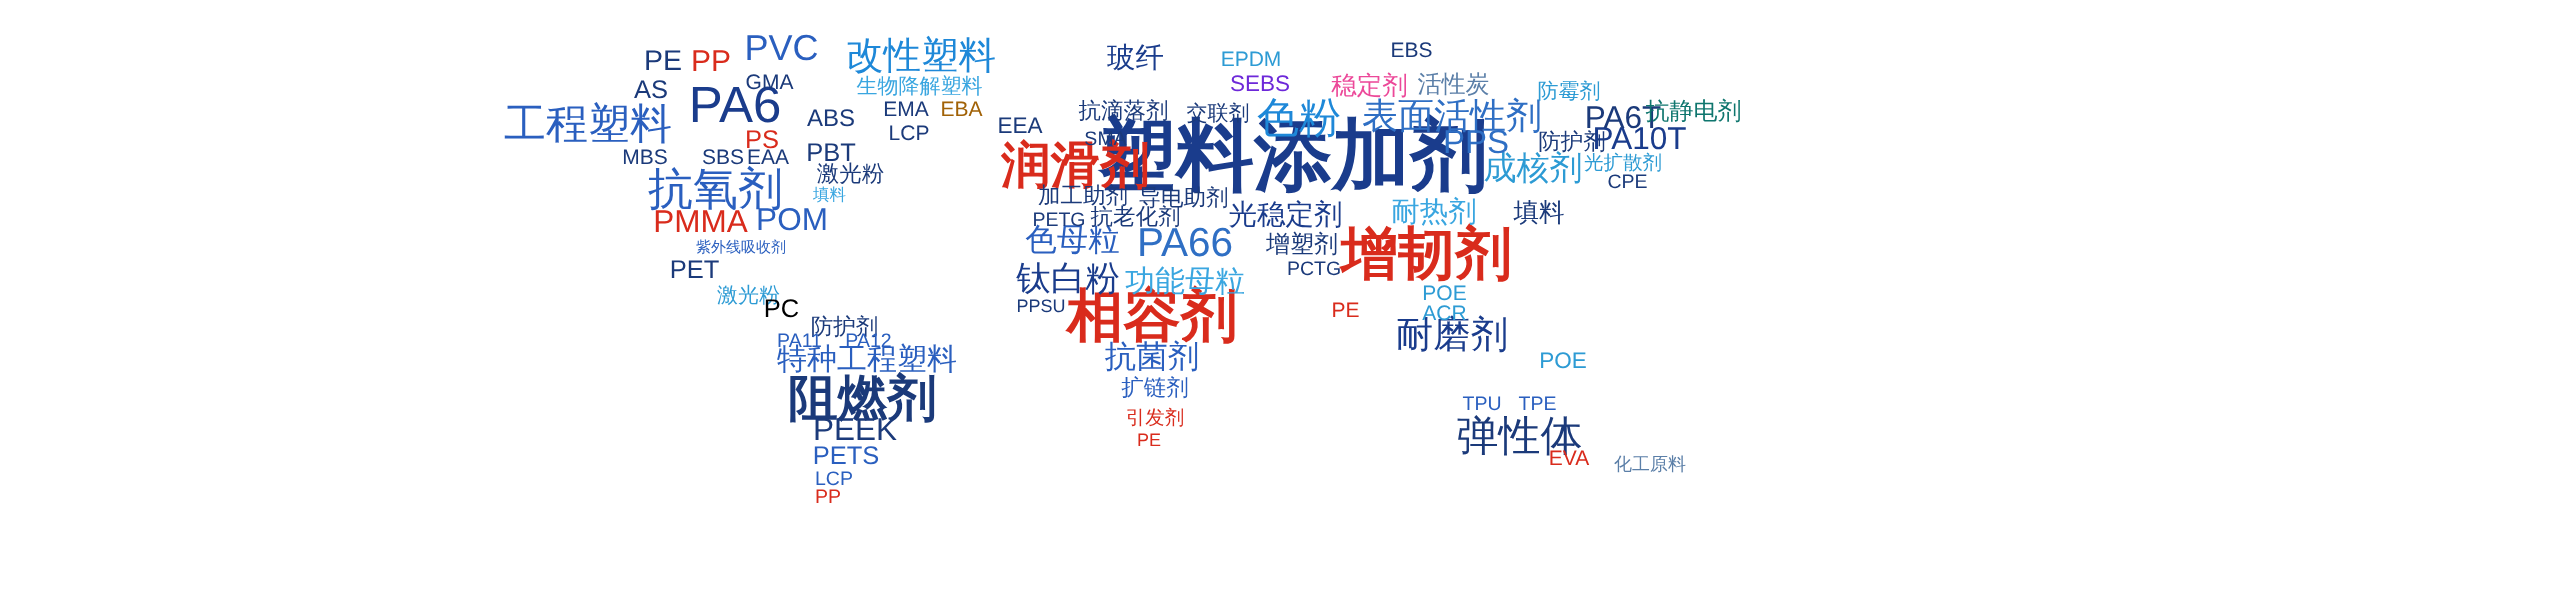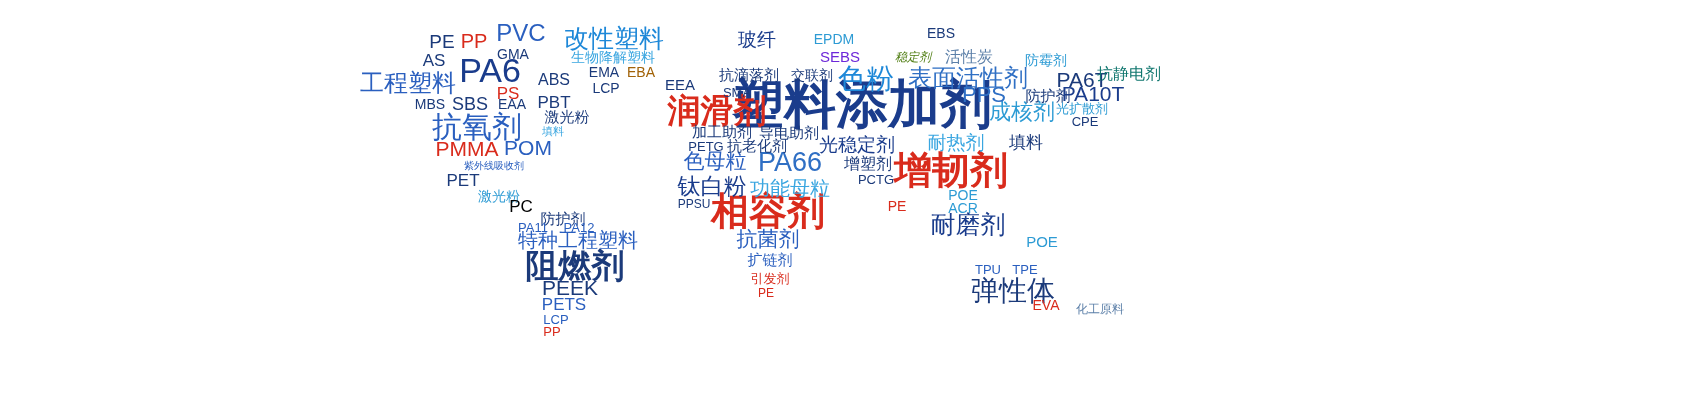--- a/index.html
+++ b/index.html
@@ -31,21 +31,21 @@
 </style>
 </head>
 <body>
 
 <div id="cloud-canvas" style="width: 1707px; height: 400px; background: rgb(255, 255, 255);">
     <span class="word w-bold" title="塑料添加剂" style="left: 862px; top: 104px; font-size: 52px; color: rgb(26, 60, 140);">塑料添加剂</span>
     <span class="word w-bold" title="增韧剂" style="left: 951px; top: 170px; font-size: 38px; color: rgb(217, 43, 28);">增韧剂</span>
     <span class="word w-bold" title="相容剂" style="left: 768px; top: 211px; font-size: 38px; color: rgb(217, 43, 28); text-align: center;">相容剂</span>
     <span class="word w-bold" title="阻燃剂" style="left: 575px; top: 265px; font-size: 33px; color: rgb(27, 58, 122);">阻燃剂</span>
     <span class="word w-bold" title="润滑剂" style="left: 717px; top: 110px; font-size: 33px; color: rgb(217, 43, 28);">润滑剂</span>
-    <span class="word w-norm" title="工程塑料" style="left: 392px; top: 83px; font-size: 24px; color: rgb(42, 95, 191); margin-left: 16px;">工程塑料</span>
+    <span class="word w-norm" title="工程塑料" style="left: 392px; top: 83px; font-size: 28px; color: rgb(42, 95, 191);">工程塑料</span>
     <span class="word w-norm" title="抗氧剂" style="left: 477px; top: 127px; font-size: 30px; color: rgb(42, 95, 191);">抗氧剂</span>
     <span class="word w-norm" title="PA6" style="left: 490px; top: 70px; font-size: 34px; color: rgb(26, 60, 140);">PA6</span>
     <span class="word w-norm" title="色粉" style="left: 866px; top: 79px; font-size: 28px; color: rgb(30, 136, 216);">色粉</span>
     <span class="word w-norm" title="表面活性剂" style="left: 968px; top: 78px; font-size: 24px; color: rgb(47, 111, 196);">表面活性剂</span>
     <span class="word w-norm" title="光稳定剂" style="left: 857px; top: 144px; font-size: 19px; color: rgb(26, 60, 140);">光稳定剂</span>
     <span class="word w-norm" title="弹性体" style="left: 1013px; top: 291px; font-size: 28px; color: rgb(27, 58, 122);">弹性体</span>
     <span class="word w-norm" title="PA66" style="left: 790px; top: 162px; font-size: 27px; color: rgb(47, 111, 196); text-align: center;">PA66</span>
     <span class="word w-norm" title="改性塑料" style="left: 614px; top: 38px; font-size: 25px; color: rgb(30, 136, 216);">改性塑料</span>
     <span class="word w-norm" title="耐磨剂" style="left: 968px; top: 224px; font-size: 25px; color: rgb(26, 60, 140);">耐磨剂</span>
     <span class="word w-norm" title="钛白粉" style="left: 712px; top: 186px; font-size: 23px; color: rgb(26, 60, 140);">钛白粉</span>
@@ -55,21 +55,21 @@
     <span class="word w-norm" title="成核剂" style="left: 1022px; top: 112px; font-size: 22px; color: rgb(45, 155, 212);">成核剂</span>
     <span class="word w-norm" title="PVC" style="left: 521px; top: 33px; font-size: 24px; color: rgb(42, 95, 191);">PVC</span>
     <span class="word w-norm" title="PPS" style="left: 984px; top: 95px; font-size: 22px; color: rgb(47, 111, 196);">PPS</span>
     <span class="word w-norm" title="耐热剂" style="left: 956px; top: 142px; font-size: 19px; color: rgb(58, 166, 224);">耐热剂</span>
     <span class="word w-norm" title="PA10T" style="left: 1093px; top: 93px; font-size: 21px; color: rgb(26, 60, 140);">PA10T</span>
     <span class="word w-norm" title="PA6T" style="left: 1070px; top: 79px; font-size: 21px; color: rgb(27, 58, 122); margin-left: 12px;">PA6T</span>
     <span class="word w-norm" title="抗菌剂" style="left: 768px; top: 238px; font-size: 21px; color: rgb(42, 95, 191);">抗菌剂</span>
     <span class="word w-norm" title="PEEK" style="left: 570px; top: 287px; font-size: 21px; color: rgb(27, 58, 122);">PEEK</span>
     <span class="word w-norm" title="PMMA" style="left: 467px; top: 148px; font-size: 21px; color: rgb(217, 43, 28);">PMMA</span>
     <span class="word w-norm" title="POM" style="left: 528px; top: 147px; font-size: 21px; color: rgb(42, 95, 191);">POM</span>
-    <span class="word w-norm" title="稳定剂" style="left: 913px; top: 57px; font-size: 12px; color: #4d7c0f; font-style: italic;">稳定剂</span>
+    <span class="word w-norm" title="稳定剂" style="left: 913px; top: 57px; font-size: 17px; color: #ec4899;">稳定剂</span>
     <span class="word w-norm" title="玻纤" style="left: 757px; top: 39px; font-size: 19px; color: rgb(26, 60, 140);">玻纤</span>
     <span class="word w-norm" title="抗静电剂" style="left: 1129px; top: 75px; font-size: 16px; color: #0f766e; font-family: Liberation Mono, monospace;">抗静电剂</span>
     <span class="word w-norm" title="PETS" style="left: 564px; top: 304px; font-size: 17px; color: rgb(42, 95, 191);">PETS</span>
     <span class="word w-norm" title="填料" style="left: 1026px; top: 142px; font-size: 17px; color: rgb(27, 58, 122);">填料</span>
     <span class="word w-norm" title="增塑剂" style="left: 868px; top: 164px; font-size: 16px; color: rgb(27, 58, 122);">增塑剂</span>
     <span class="word w-norm" title="紫外线吸收剂" style="left: 494px; top: 166px; font-size: 10px; color: rgb(42, 95, 191);">紫外线吸收剂</span>
     <span class="word w-norm" title="抗老化剂" style="left: 757px; top: 145px; font-size: 15px; color: rgb(27, 58, 122);">抗老化剂</span>
     <span class="word w-norm" title="导电助剂" style="left: 789px; top: 132px; font-size: 15px; color: rgb(27, 58, 122);">导电助剂</span>
     <span class="word w-norm" title="加工助剂" style="left: 722px; top: 131px; font-size: 15px; color: rgb(27, 58, 122);">加工助剂</span>
     <span class="word w-norm" title="抗滴落剂" style="left: 749px; top: 74px; font-size: 15px; color: rgb(27, 58, 122);">抗滴落剂</span>
@@ -89,21 +89,21 @@
     <span class="word w-norm" title="EPDM" style="left: 834px; top: 39px; font-size: 14px; color: rgb(45, 155, 212);">EPDM</span>
     <span class="word w-norm" title="EBS" style="left: 941px; top: 33px; font-size: 14px; color: rgb(27, 58, 122);">EBS</span>
     <span class="word w-norm" title="SEBS" style="left: 840px; top: 56px; font-size: 15px; color: #6d28d9;">SEBS</span>
     <span class="word w-norm" title="PE" style="left: 442px; top: 41px; font-size: 19px; color: rgb(27, 58, 122);">PE</span>
     <span class="word w-norm" title="PP" style="left: 474px; top: 41px; font-size: 20px; color: rgb(217, 43, 28);">PP</span>
     <span class="word w-norm" title="GMA" style="left: 513px; top: 54px; font-size: 14px; color: rgb(27, 58, 122);">GMA</span>
     <span class="word w-norm" title="AS" style="left: 434px; top: 60px; font-size: 17px; color: rgb(27, 58, 122);">AS</span>
     <span class="word w-norm" title="ABS" style="left: 554px; top: 80px; font-size: 16px; color: rgb(27, 58, 122);">ABS</span>
     <span class="word w-norm" title="PS" style="left: 508px; top: 93px; font-size: 17px; color: rgb(217, 43, 28);">PS</span>
     <span class="word w-norm" title="MBS" style="left: 430px; top: 104px; font-size: 14px; color: rgb(27, 58, 122);">MBS</span>
-    <span class="word w-norm" title="SBS" style="left: 470px; top: 104px; font-size: 18px; color: rgb(27, 58, 122);">SBS</span>
+    <span class="word w-norm" title="SBS" style="left: 482px; top: 104px; font-size: 14px; color: rgb(27, 58, 122);">SBS</span>
     <span class="word w-norm" title="EAA" style="left: 512px; top: 104px; font-size: 14px; color: rgb(27, 58, 122);">EAA</span>
     <span class="word w-norm" title="PBT" style="left: 554px; top: 102px; font-size: 17px; color: rgb(27, 58, 122);">PBT</span>
     <span class="word w-norm" title="EMA" style="left: 604px; top: 72px; font-size: 14px; color: rgb(27, 58, 122);">EMA</span>
     <span class="word w-norm" title="EBA" style="left: 641px; top: 72px; font-size: 14px; color: #a16207;">EBA</span>
     <span class="word w-norm" title="LCP" style="left: 606px; top: 88px; font-size: 14px; color: rgb(27, 58, 122);">LCP</span>
     <span class="word w-norm" title="EEA" style="left: 680px; top: 84px; font-size: 15px; color: rgb(27, 58, 122);">EEA</span>
     <span class="word w-norm" title="SMA" style="left: 737px; top: 92px; font-size: 13px; color: rgb(27, 58, 122);">SMA</span>
     <span class="word w-norm" title="PETG" style="left: 706px; top: 146px; font-size: 13px; color: rgb(27, 58, 122);">PETG</span>
     <span class="word w-norm" title="PCTG" style="left: 876px; top: 179px; font-size: 13px; color: rgb(27, 58, 122);">PCTG</span>
     <span class="word w-norm" title="PPSU" style="left: 694px; top: 204px; font-size: 12px; color: rgb(27, 58, 122);">PPSU</span>

